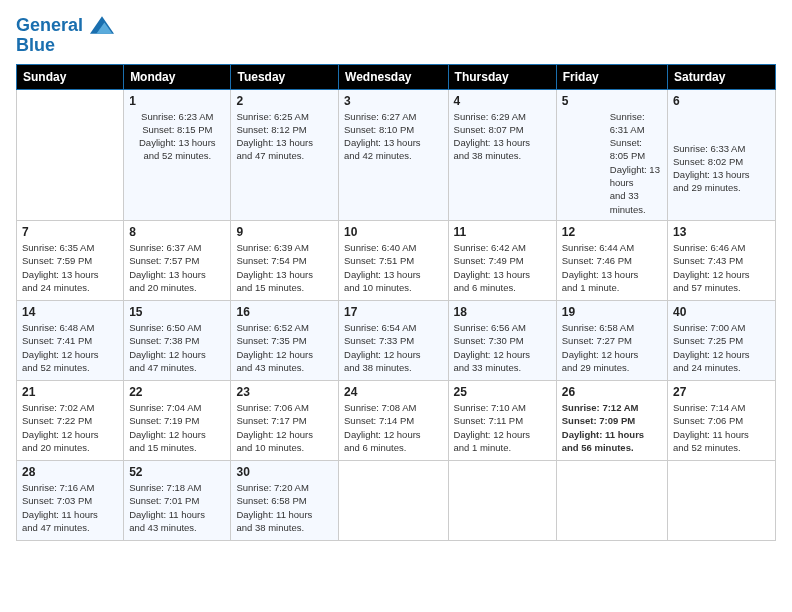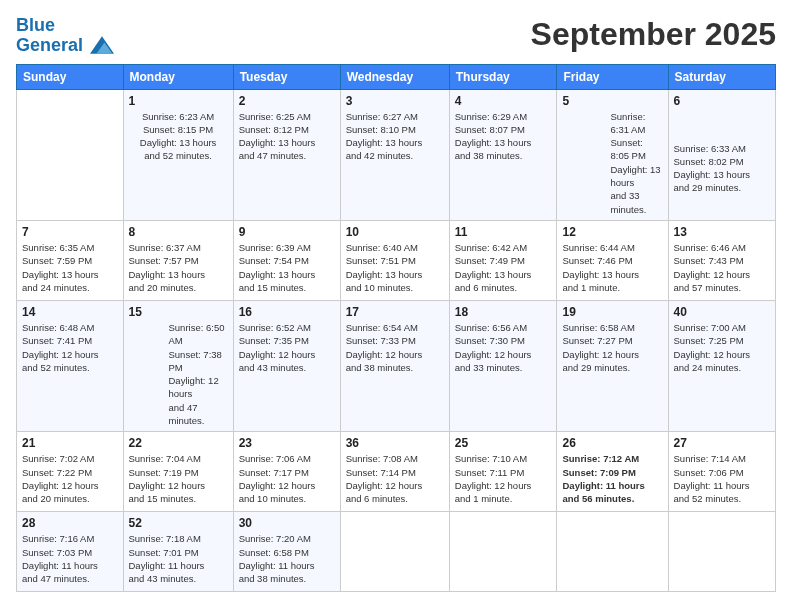--- a/index.html
+++ b/index.html
@@ -52,21 +52,21 @@
     .location {
       font-size: 14px;
       color: #555;
     }
     table {
       width: 100%;
       border-collapse: collapse;
       font-size: 10.5px;
     }
     thead tr th {
-      background-color: #3b82f6;
+      background-color: #000000;
       color: #fff;
       text-align: left;
       padding: 5px 6px;
       font-size: 12px;
       font-weight: bold;
       border: 1px solid #1a6faf;
     }
     tbody tr td {
       border: 1px solid #ccc;
       vertical-align: top;
@@ -96,32 +96,31 @@
       background: #fff !important;
     }
   </style>
 </head>
 <body>
 
 <div class="page">
   <div class="header">
     <div class="logo">
       <div>
-        <div class="logo-text"><span style="color:#1a6faf">Blue</span></div>
         <div class="logo-text">
           <span>General</span>
           <svg class="logo-icon" viewBox="0 0 30 22" style="display:inline-block;vertical-align:middle;margin-left:2px;">
             <polygon points="0,22 15,0 30,22" fill="#1a6faf"></polygon>
             <polygon points="8,22 18,8 28,22" fill="#5aabdc"></polygon>
           </svg>
         </div>
+        <div class="logo-text"><span style="color:#1a6faf">Blue</span></div>
       </div>
     </div>
     <div class="title-block">
-      <div class="month-title">September 2025</div>
     </div>
   </div>
 
   <table>
     <thead>
       <tr>
         <th>Sunday</th>
         <th>Monday</th>
         <th>Tuesday</th>
         <th>Wednesday</th>
@@ -230,21 +229,21 @@
         <tr>
           <td>
             <span class="day-num">14</span>
             <div class="day-info" style="white-space: pre-line;">Sunrise: 6:48 AM
 Sunset: 7:41 PM
 Daylight: 12 hours
 and 52 minutes.</div>
           </td>
           <td>
             <span class="day-num">15</span>
-            <div class="day-info" style="white-space: pre-line; margin-left: 40px;">Sunrise: 6:50 AM
+            <div class="day-info" style="white-space: pre-line;">Sunrise: 6:50 AM
 Sunset: 7:38 PM
 Daylight: 12 hours
 and 47 minutes.</div>
           </td>
           <td>
             <span class="day-num">16</span>
             <div class="day-info" style="white-space: pre-line;">Sunrise: 6:52 AM
 Sunset: 7:35 PM
 Daylight: 12 hours
 and 43 minutes.</div>
@@ -294,21 +293,21 @@
 and 15 minutes.</div>
           </td>
           <td>
             <span class="day-num">23</span>
             <div class="day-info" style="white-space: pre-line;">Sunrise: 7:06 AM
 Sunset: 7:17 PM
 Daylight: 12 hours
 and 10 minutes.</div>
           </td>
           <td>
-            <span class="day-num">36</span>
+            <span class="day-num">24</span>
             <div class="day-info" style="white-space: pre-line;">Sunrise: 7:08 AM
 Sunset: 7:14 PM
 Daylight: 12 hours
 and 6 minutes.</div>
           </td>
           <td>
             <span class="day-num">25</span>
             <div class="day-info" style="white-space: pre-line;">Sunrise: 7:10 AM
 Sunset: 7:11 PM
 Daylight: 12 hours

